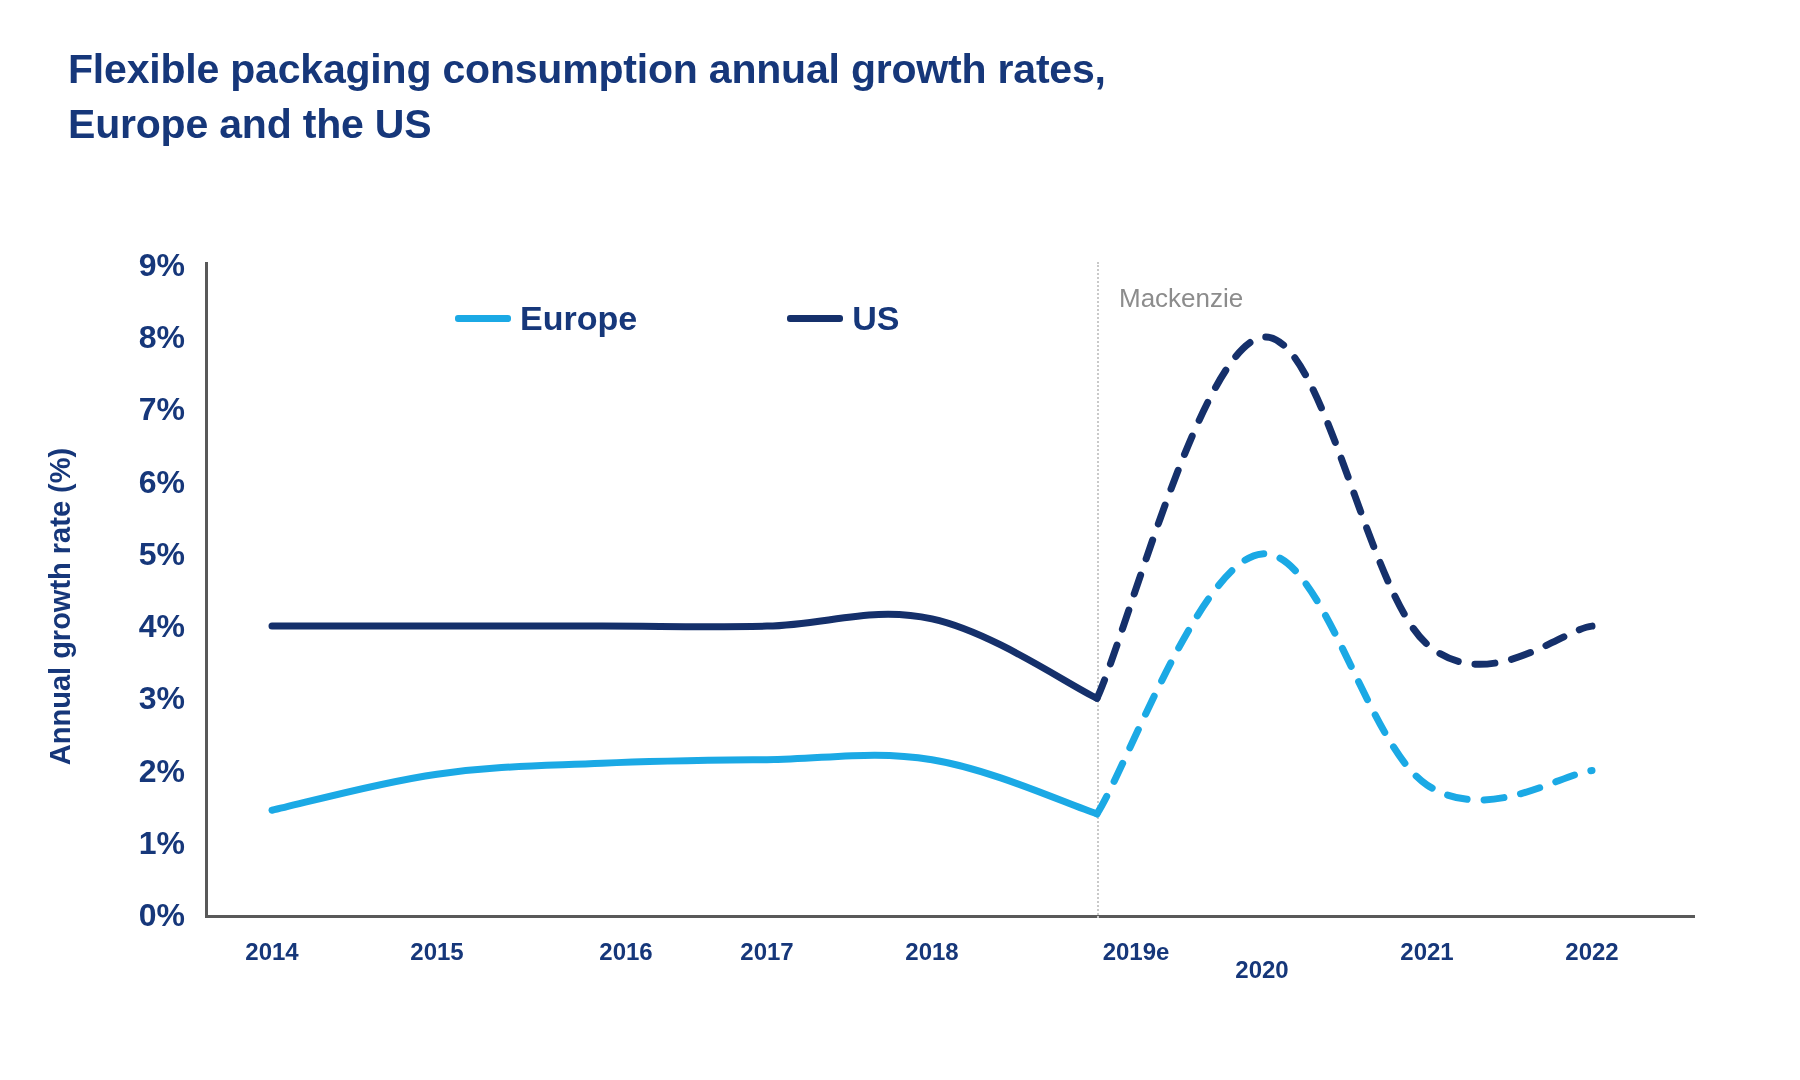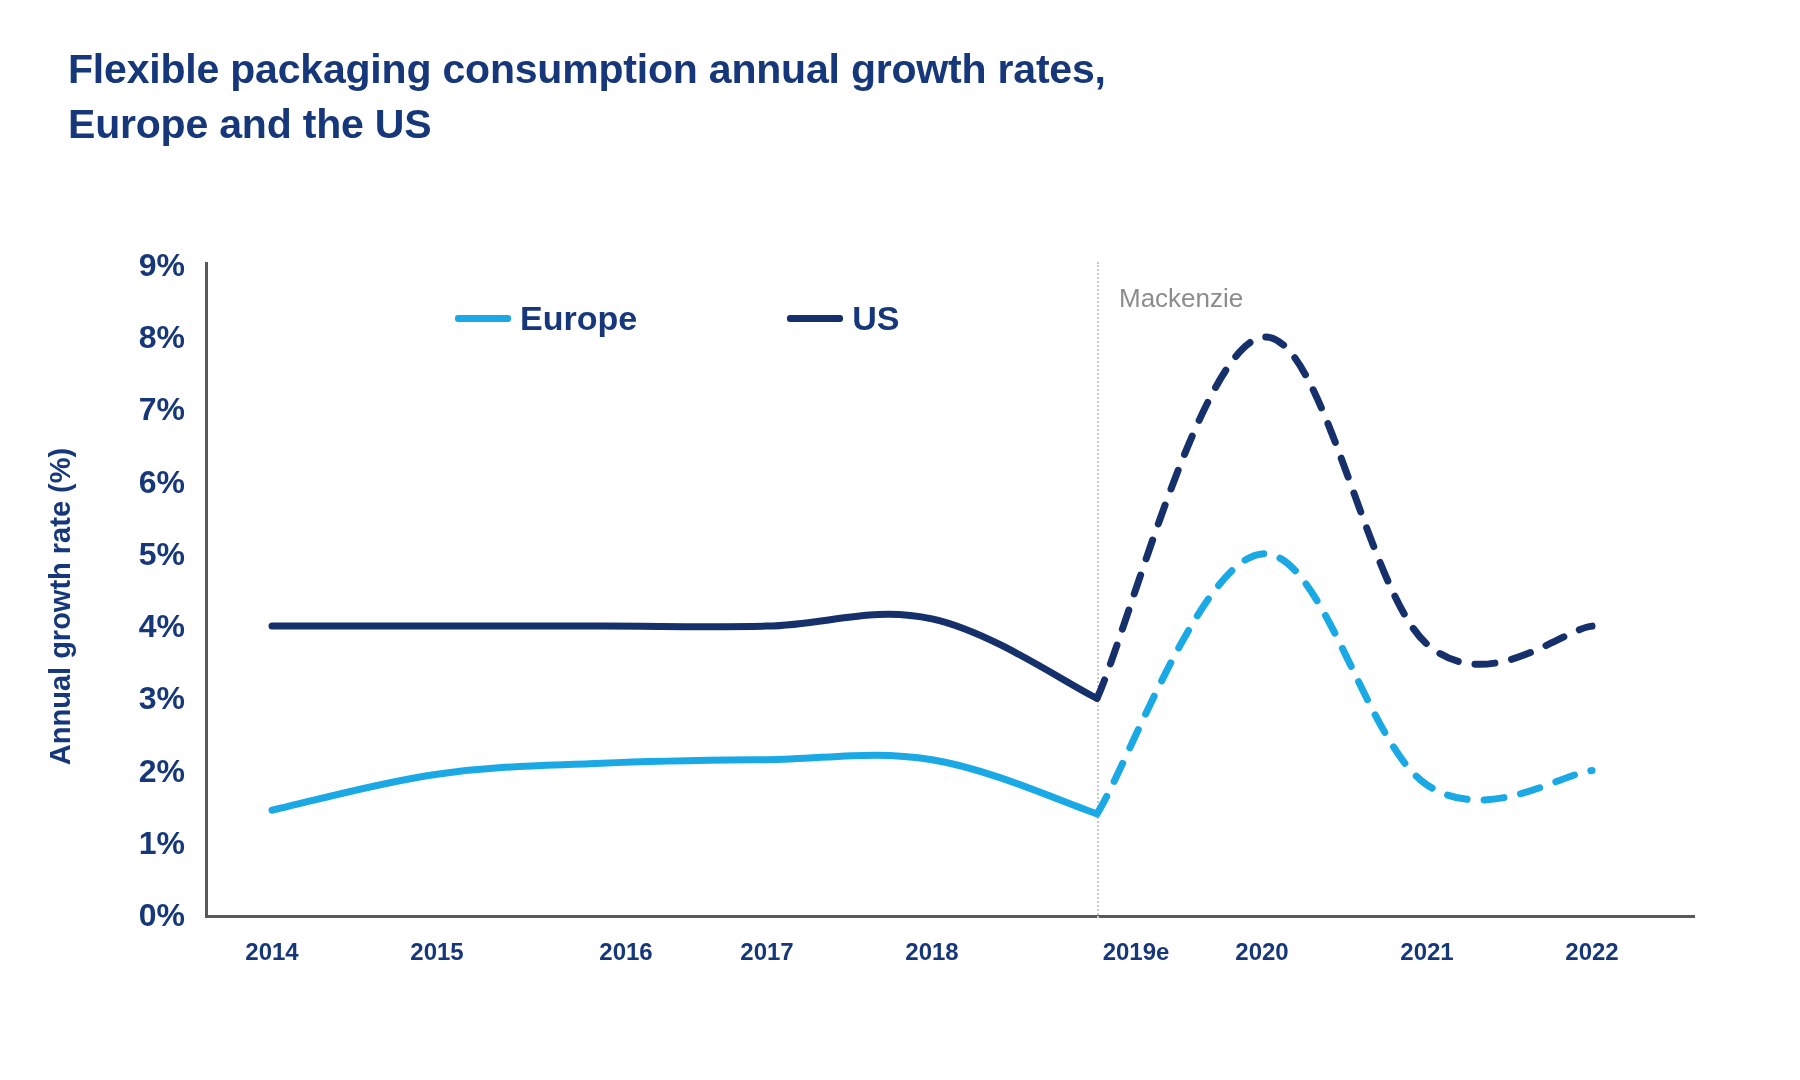--- a/index.html
+++ b/index.html
@@ -168,21 +168,21 @@
         <div class="ytick" style="top: 337.222px;">8%</div>
         <div class="ytick" style="top: 265px;">9%</div>
       </div>
     <div id="xtick-holder">
         <div class="xtick" style="left: 272px;">2014</div>
         <div class="xtick" style="left: 437px;">2015</div>
         <div class="xtick" style="left: 626px;">2016</div>
         <div class="xtick" style="left: 767px;">2017</div>
         <div class="xtick" style="left: 932px;">2018</div>
         <div class="xtick" style="left: 1136px;">2019e</div>
-        <div class="xtick" style="left: 1262px;">2020</div>
+        <div class="xtick" style="left: 1262px; margin-top: 18px;">2020</div>
         <div class="xtick" style="left: 1427px;">2021</div>
         <div class="xtick" style="left: 1592px;">2022</div>
       </div>
 
     <div id="forecast-holder">
         <div class="forecast-divider" style="left: 1097px;"></div>
         <div class="forecast-label" style="left: 1119px; top: 283px;">Mackenzie</div>
       </div>
 
     <svg class="series-layer" id="series-layer" viewBox="0 0 1800 1080" preserveAspectRatio="none">

